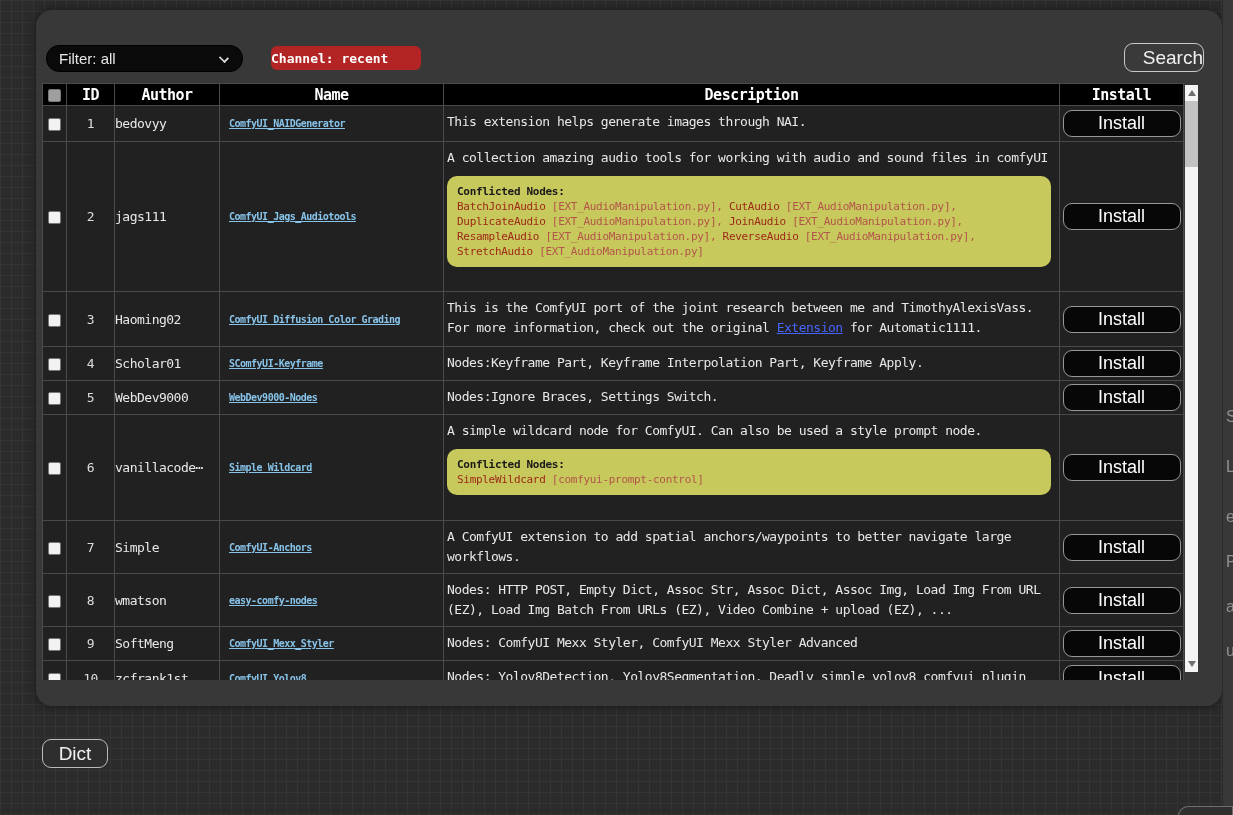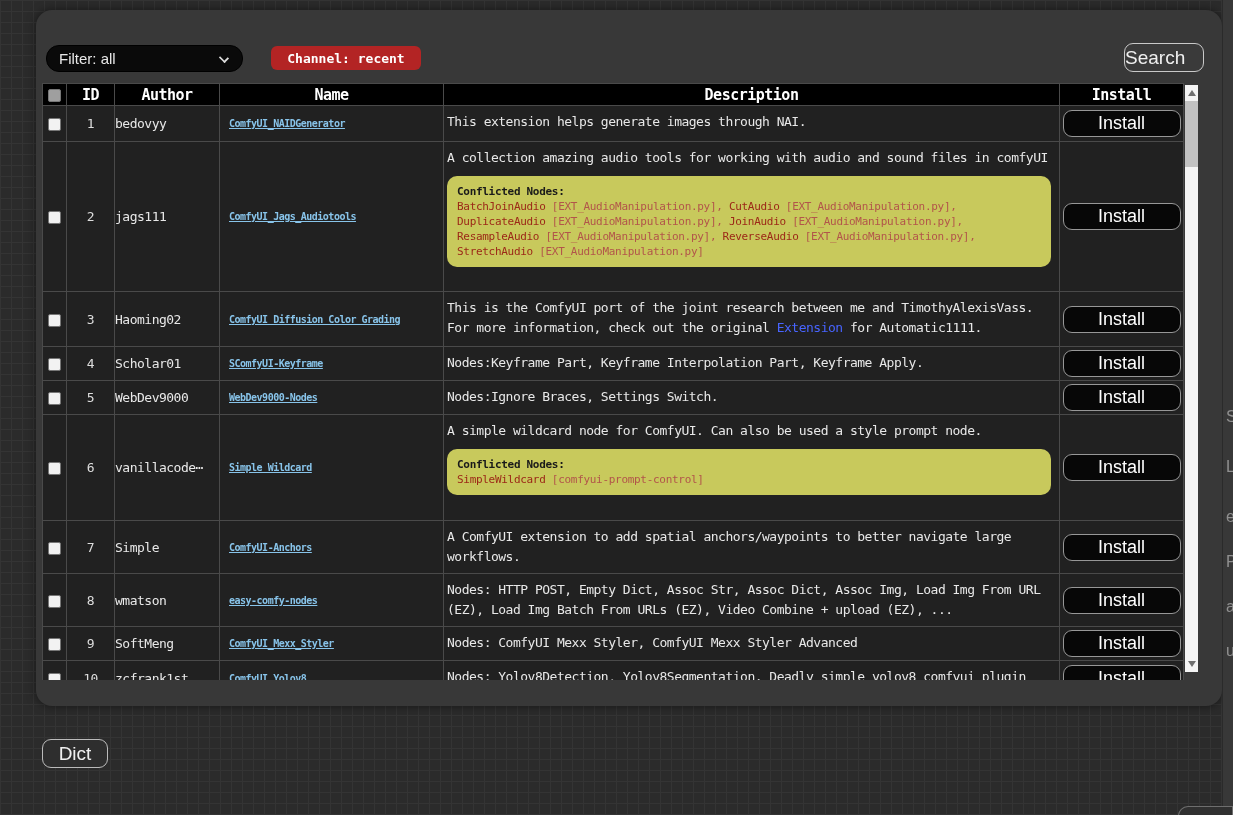--- a/index.html
+++ b/index.html
@@ -31,32 +31,32 @@
   }
   .filter-select .chev {
     position:absolute; right:14px; top:8px; width:8px; height:8px;
     border-right:2px solid #ddd; border-bottom:2px solid #ddd;
     transform:rotate(45deg) scale(1,.8);
   }
   .channel-badge {
     position:absolute; left:225px; top:2px; width:150px; height:24px;
     background:#b32424; border-radius:6px; color:#fff;
     font-family:"DejaVu Sans Mono", monospace; font-weight:bold; font-size:13px;
-    display:flex; align-items:center; justify-content:center;
+    display:flex; align-items:center; justify-content:flex-start;
   }
   .search-input {
     position:absolute; left:868px; top:0; width:202px; height:28px;
     background:#2f2f2f; border:1px solid #6a6a6a; border-radius:8px;
     color:#ddd; font-size:15px; padding:0 10px; outline:none;margin-top:44px;
   }
   .search-input::placeholder { color:#8a8a8a; }
   .search-btn {
     position:absolute; left:1078px; top:-1px; width:80px; height:29px;
     background:#3a3a3a; border:1px solid #c9c9c9; border-radius:9px;
-    color:#f0f0f0; font-size:19px; line-height:25px; text-align:left;
+    color:#f0f0f0; font-size:19px; line-height:25px; text-align:right;
     font-family:"Liberation Sans", sans-serif; cursor:pointer;
   }
 
   
   .table-wrap {
     position:absolute; left:6px; top:73px; width:1156px; height:597px;
     overflow:hidden;
   }
   table {
     border-collapse:collapse; table-layout:fixed; width:1141px;
@@ -71,21 +71,21 @@
   }
   tbody td { background:#212121; color:#e8e8e8; vertical-align:middle; }
   td.cell-id { text-align:center; font-size:13px; letter-spacing:-0.5px; color:#ddd; }
   td.cell-author { font-size:13px; letter-spacing:-0.5px; 
     white-space:nowrap; overflow:hidden; }
   td.cell-name { padding:2px 4px 2px 9px; font-size:10px; letter-spacing:-0.5px;
     font-weight:bold; line-height:21px; }
   td.cell-name a { color:#88c4ea; text-decoration:underline; cursor:pointer; }
   td.cell-desc { vertical-align:top; padding:6px 4px 6px 3px;
     font-size:13px; letter-spacing:-0.5px; line-height:20px; }
-  td.cell-desc a.ext-link { color:#4864ff; cursor:pointer; }
+  td.cell-desc a.ext-link { color:#4864ff; text-decoration:underline; cursor:pointer; }
   td.cell-cb, thead th.h-cb { text-align:center; }
   td.cell-install { text-align:center; }
 
   
   tbody tr:nth-child(1){height:36px} tbody tr:nth-child(2){height:150px}
   tbody tr:nth-child(3){height:55px} tbody tr:nth-child(4){height:34px}
   tbody tr:nth-child(5){height:34px} tbody tr:nth-child(6){height:106px}
   tbody tr:nth-child(7){height:47px} tbody tr:nth-child(8){height:46px}
   tbody tr:nth-child(9){height:34px} tbody tr:nth-child(10){height:35px}
 

